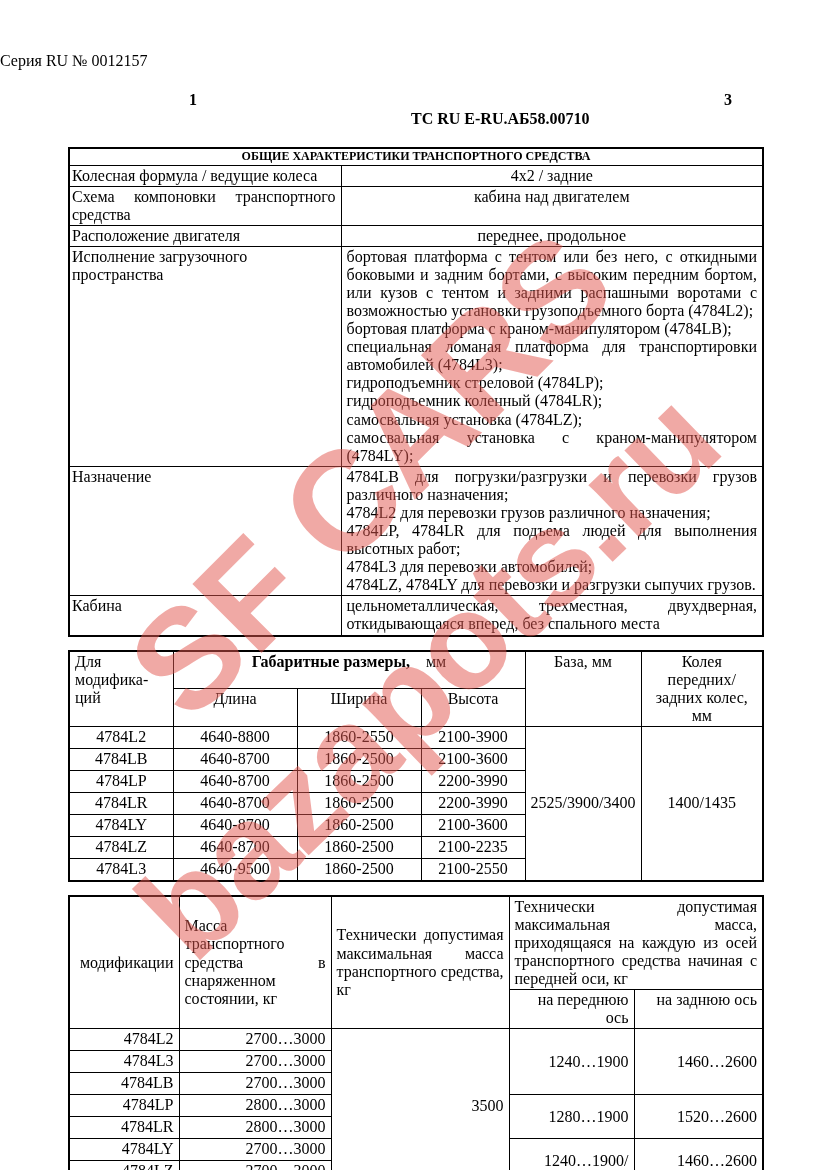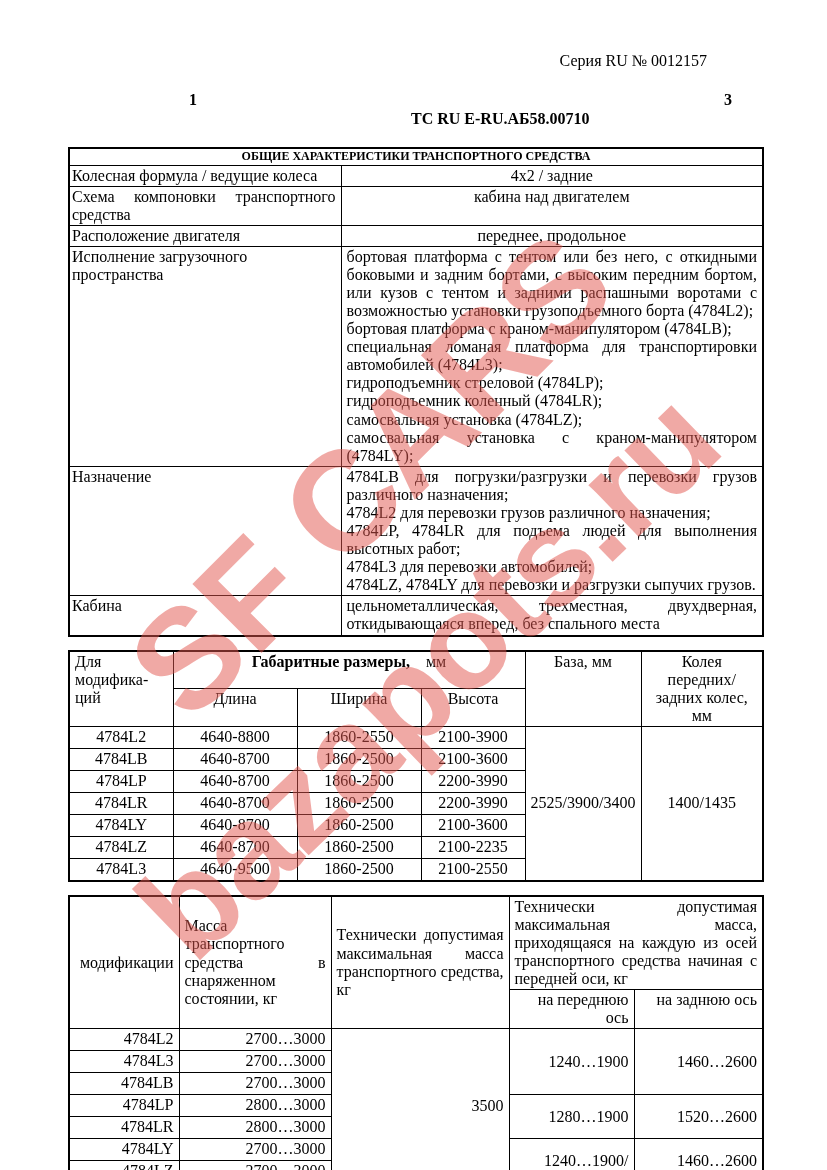--- a/index.html
+++ b/index.html
@@ -1,19 +1,19 @@
 <!DOCTYPE html>
 <html><head>
 <meta charset="utf-8">
 <style>
   html,body{margin:0;padding:0;background:#fff;}
   .page{position:relative;width:827px;height:1170px;background:#fff;overflow:hidden;
         font-family:"Liberation Serif","DejaVu Serif",serif;color:#000;font-size:16px;line-height:1.13;}
   
-  .serial{position:absolute;top:52px;left:0;width:707px;text-align:right;}
+  .serial{position:absolute;top:52px;left:0;width:707px;}
   .pn{position:absolute;top:91px;font-weight:bold;}
   .pn-left{left:189px;}
   .pn-right{left:724px;}
   .docnum{position:absolute;top:110px;left:411px;font-weight:bold;}
   
   table.t{border-collapse:collapse;table-layout:fixed;width:694px;margin-left:68px;
           border:2px solid #000;}
   table.t td{border:1px solid #000;vertical-align:top;padding:1px 5px;overflow:hidden;}
   .t1{margin-top:147px;}
   .t2,.t3{margin-top:13px;}

